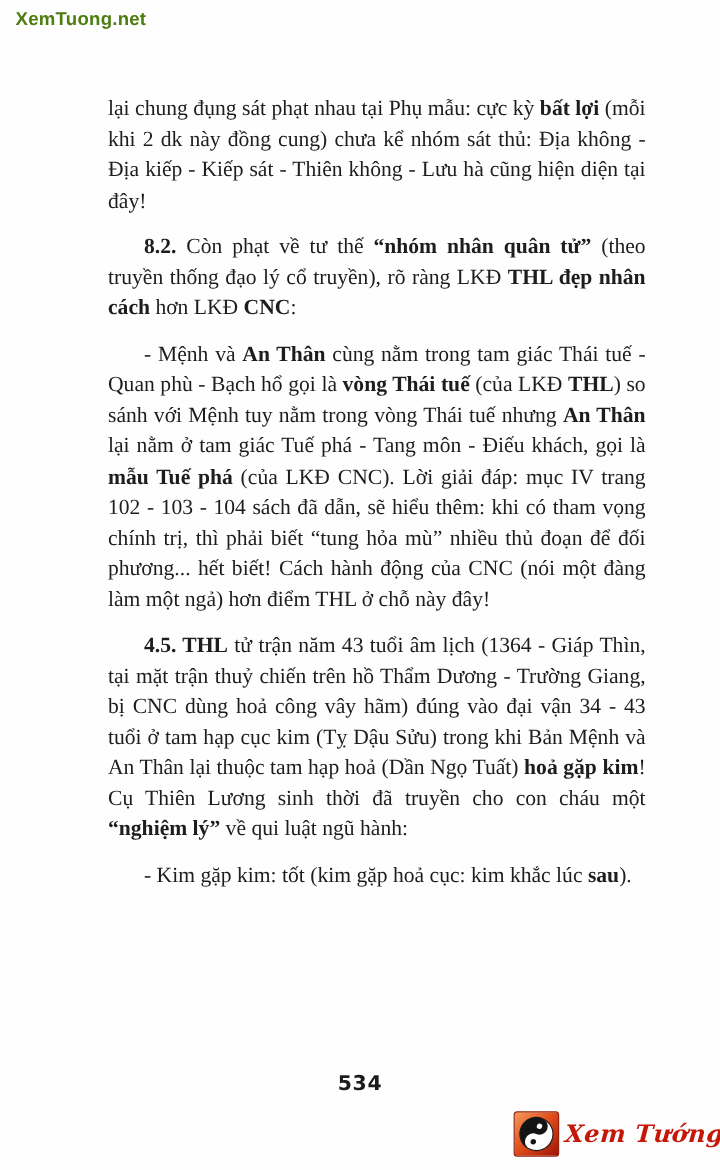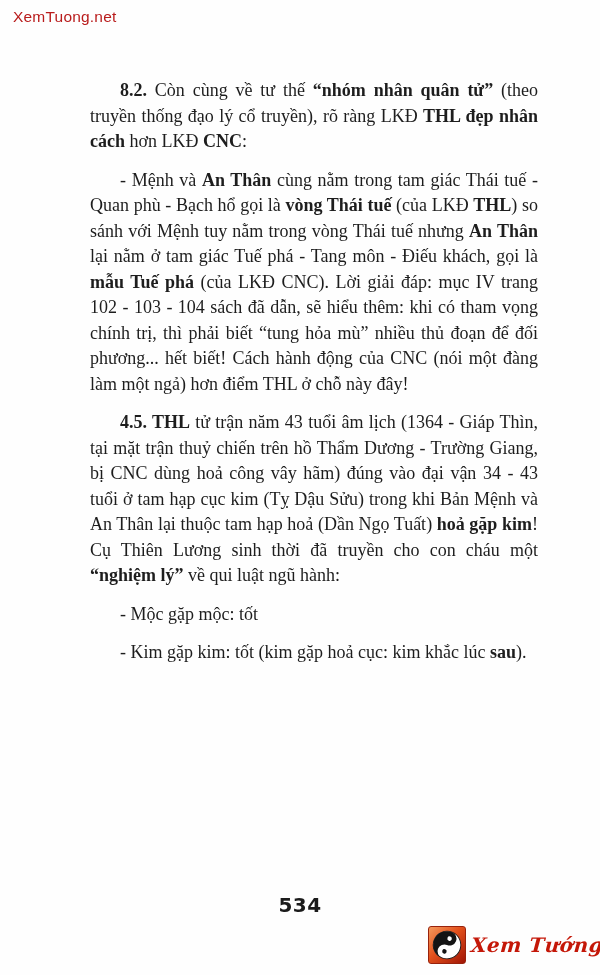--- a/index.html
+++ b/index.html
@@ -11,43 +11,43 @@
     font-family: "Liberation Serif", "DejaVu Serif", serif;
   }
   .page {
     position: absolute; inset: 0;
     background: #fefefe;
   }
   .watermark {
     position: absolute;
     left: 13px; top: 8px;
     font-family: "Liberation Sans", sans-serif;
-    font-weight: 400;
+    font-weight: 700;
     font-size: 15.5px;
-    color: #b91c1c;
+    color: #4d7c0f;
     letter-spacing: 0.2px;
   }
   .text-block {
     position: absolute;
     left: 90px; top: 78px;
     width: 448px;
     text-align: justify;
     font-size: 18px;
     line-height: 25.5px;
     color: #1d1d1d;
   }
   .text-block p { margin: 0 0 13px 0; }
   .text-block p.indent { text-indent: 30px; }
   .text-block b { font-weight: bold; }
   .page-number {
     position: absolute;
     left: 0; right: 0; top: 893px;
     text-align: center;
     font-family: "DejaVu Sans", "Liberation Sans", sans-serif;
-    font-size: 20px;
+    font-size: 17px;
     font-weight: 600;
     color: #1b1b1b;
     letter-spacing: 0.5px;
   }
   .footer-logo {
     position: absolute;
     left: 428px; top: 926px;
     display: flex;
     align-items: center;
     gap: 5px;
@@ -75,24 +75,24 @@
   }
 </style>
 </head>
 <body>
 
 <div class="page">
 
   <div class="watermark">XemTuong.net</div>
 
   <main class="text-block">
-      <p class="indent"><b>8.2.</b><span> Còn cùng về tư thế </span><b>“nhóm nhân quân tử”</b><span> (theo truyền thống đạo lý cổ truyền), rõ ràng LKĐ </span><b>THL đẹp nhân cách</b><span> hơn LKĐ </span><b>CNC</b><span>:</span></p>
+      <p class=""><span>lại chung đụng sát phạt nhau tại Phụ mẫu: cực kỳ </span><b>bất lợi</b><span> (mỗi khi 2 dk này đồng cung) chưa kể nhóm sát thủ: Địa không - Địa kiếp - Kiếp sát - Thiên không - Lưu hà cũng hiện diện tại đây!</span></p>
+      <p class="indent"><b>8.2.</b><span> Còn phạt về tư thế </span><b>“nhóm nhân quân tử”</b><span> (theo truyền thống đạo lý cổ truyền), rõ ràng LKĐ </span><b>THL đẹp nhân cách</b><span> hơn LKĐ </span><b>CNC</b><span>:</span></p>
       <p class="indent"><span>- Mệnh và </span><b>An Thân</b><span> cùng nằm trong tam giác Thái tuế - Quan phù - Bạch hổ gọi là </span><b>vòng Thái tuế</b><span> (của LKĐ </span><b>THL</b><span>) so sánh với Mệnh tuy nằm trong vòng Thái tuế nhưng </span><b>An Thân</b><span> lại nằm ở tam giác Tuế phá - Tang môn - Điếu khách, gọi là </span><b>mẫu Tuế phá</b><span> (của LKĐ CNC). Lời giải đáp: mục IV trang 102 - 103 - 104 sách đã dẫn, sẽ hiểu thêm: khi có tham vọng chính trị, thì phải biết “tung hỏa mù” nhiều thủ đoạn để đối phương... hết biết! Cách hành động của CNC (nói một đàng làm một ngả) hơn điểm THL ở chỗ này đây!</span></p>
       <p class="indent"><b>4.5. THL</b><span> tử trận năm 43 tuổi âm lịch (1364 - Giáp Thìn, tại mặt trận thuỷ chiến trên hồ Thẩm Dương - Trường Giang, bị CNC dùng hoả công vây hãm) đúng vào đại vận 34 - 43 tuổi ở tam hạp cục kim (Tỵ Dậu Sửu) trong khi Bản Mệnh và An Thân lại thuộc tam hạp hoả (Dần Ngọ Tuất) </span><b>hoả gặp kim</b><span>! Cụ Thiên Lương sinh thời đã truyền cho con cháu một </span><b>“nghiệm lý”</b><span> về qui luật ngũ hành:</span></p>
-      <p class="indent"><span>- Mộc gặp mộc: tốt</span></p>
       <p class="indent"><span>- Kim gặp kim: tốt (kim gặp hoả cục: kim khắc lúc </span><b>sau</b><span>).</span></p>
     </main>
 
   <div class="page-number">534</div>
 
   <div class="footer-logo">
     <span class="logo-square">
       <svg width="30" height="30" viewBox="0 0 100 100" aria-hidden="true">
         <circle cx="50" cy="50" r="46" fill="#ffffff" stroke="#1a1a1a" stroke-width="3"></circle>
         <path d="M50,4 a23,23 0 0,1 0,46 a23,23 0 0,0 0,46 a46,46 0 0,1 0,-92 z" fill="#141414"></path>

